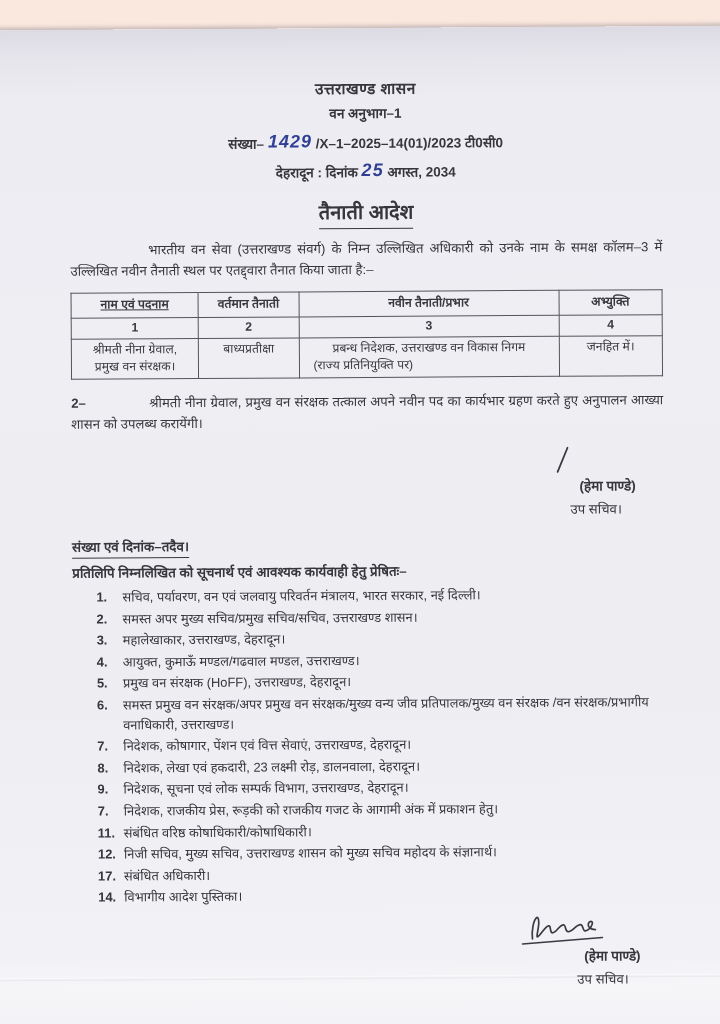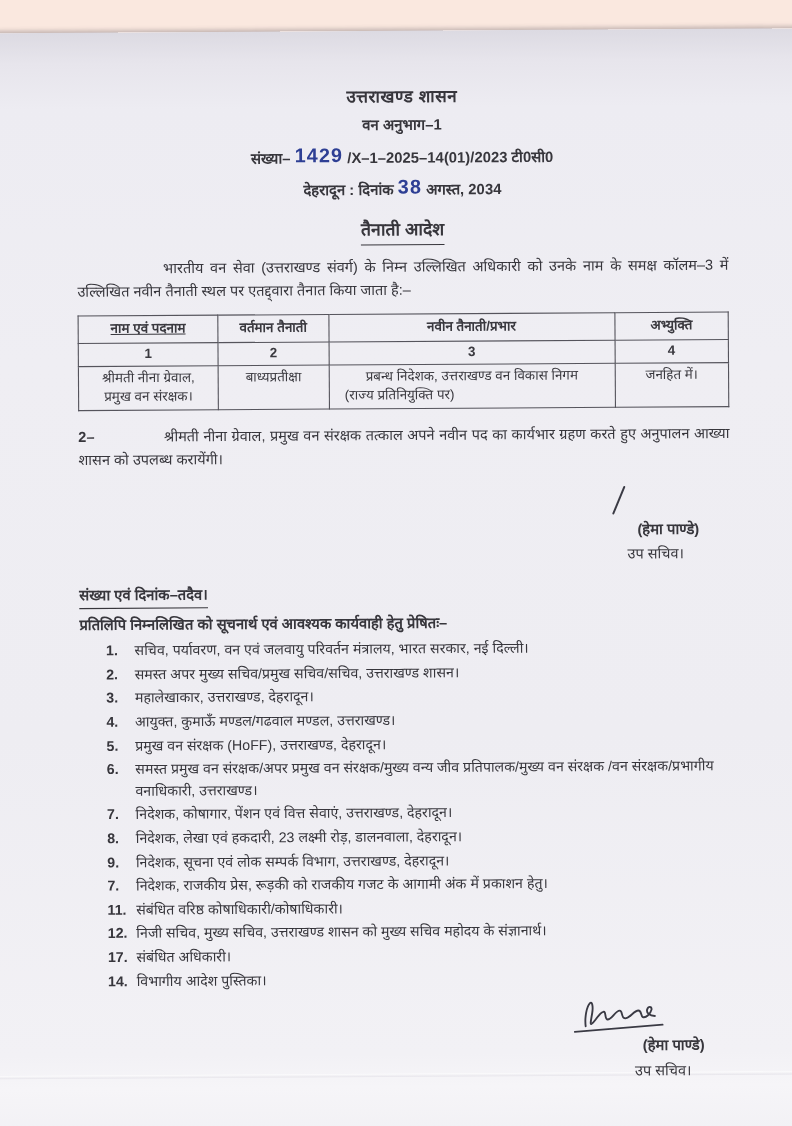--- a/index.html
+++ b/index.html
@@ -21,26 +21,26 @@
   }
   .content{
     position:absolute;left:80px;top:18px;width:592px;
     color:#37363c;font-size:13px;line-height:1.45;
   }
   .center{text-align:center;}
   .org-title{font-size:15.5px;font-weight:bold;letter-spacing:.5px;margin-top:32px;}
   .section-line{font-size:13.5px;font-weight:bold;margin-top:4px;}
   .number-line{font-size:13.5px;font-weight:bold;margin-top:5px;text-align:center;}
   .hand{
-    color:#2e3f94;font-weight:bold;
+    color:#2e3f94;font-style:italic;font-weight:bold;
     font-size:18px;letter-spacing:1px;position:relative;top:-1px;margin-top:16px;
   }
   .date-line{font-size:13.5px;font-weight:bold;margin-top:3px;text-align:center;}
   .order-title{
-    display:inline-block;font-size:16px;font-weight:bold;
+    display:inline-block;font-size:20px;font-weight:bold;
     border-bottom:1.5px solid #37363c;padding-bottom:1px;margin-top:14px;
   }
   .para1{margin:10px 0 0 0;text-indent:78px;text-align:justify;font-size:13.2px;line-height:1.55;}
   table.posting{
     border-collapse:collapse;width:100%;margin-top:11px;
     font-size:12.2px;color:#3a393f;
   }
   table.posting td{border:1.2px solid #55545c;padding:2px 4px;text-align:center;vertical-align:top;}
   table.posting .hdr td{font-weight:bold;padding:3px 4px;}
   table.posting .colnum td{font-weight:bold;padding:1px 4px;}
@@ -75,21 +75,21 @@
   <div class="content">
 
     <div class="center org-title">उत्तराखण्ड शासन</div>
     <div class="center section-line">वन अनुभाग–1</div>
 
     <div class="number-line"><span>संख्या–</span>
       <span class="hand">1429</span>
       <span>/X–1–2025–14(01)/2023 टी0सी0</span></div>
 
     <div class="date-line"><span>देहरादून : दिनांक</span>
-      <span class="hand">38</span>
+      <span class="hand">25</span>
       <span>अगस्त, 2034</span></div>
 
     <div class="center">
       <span class="order-title">तैनाती आदेश</span>
     </div>
 
     <p class="para1">भारतीय वन सेवा (उत्तराखण्ड संवर्ग) के निम्न उल्लिखित अधिकारी को उनके नाम के समक्ष कॉलम–3 में उल्लिखित नवीन तैनाती स्थल पर एतद्द्वारा तैनात किया जाता है:–</p>
 
     <table class="posting">
       <tbody>

